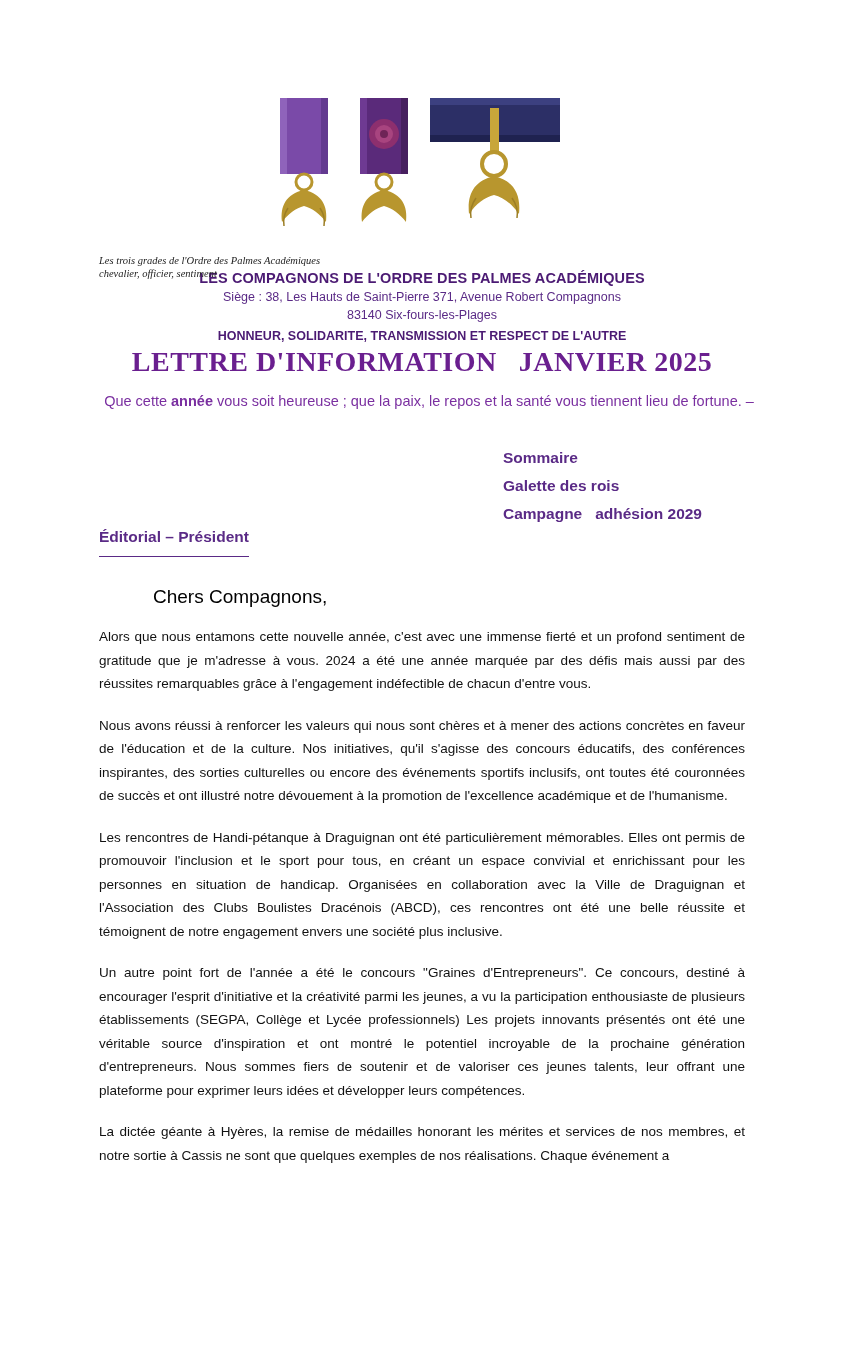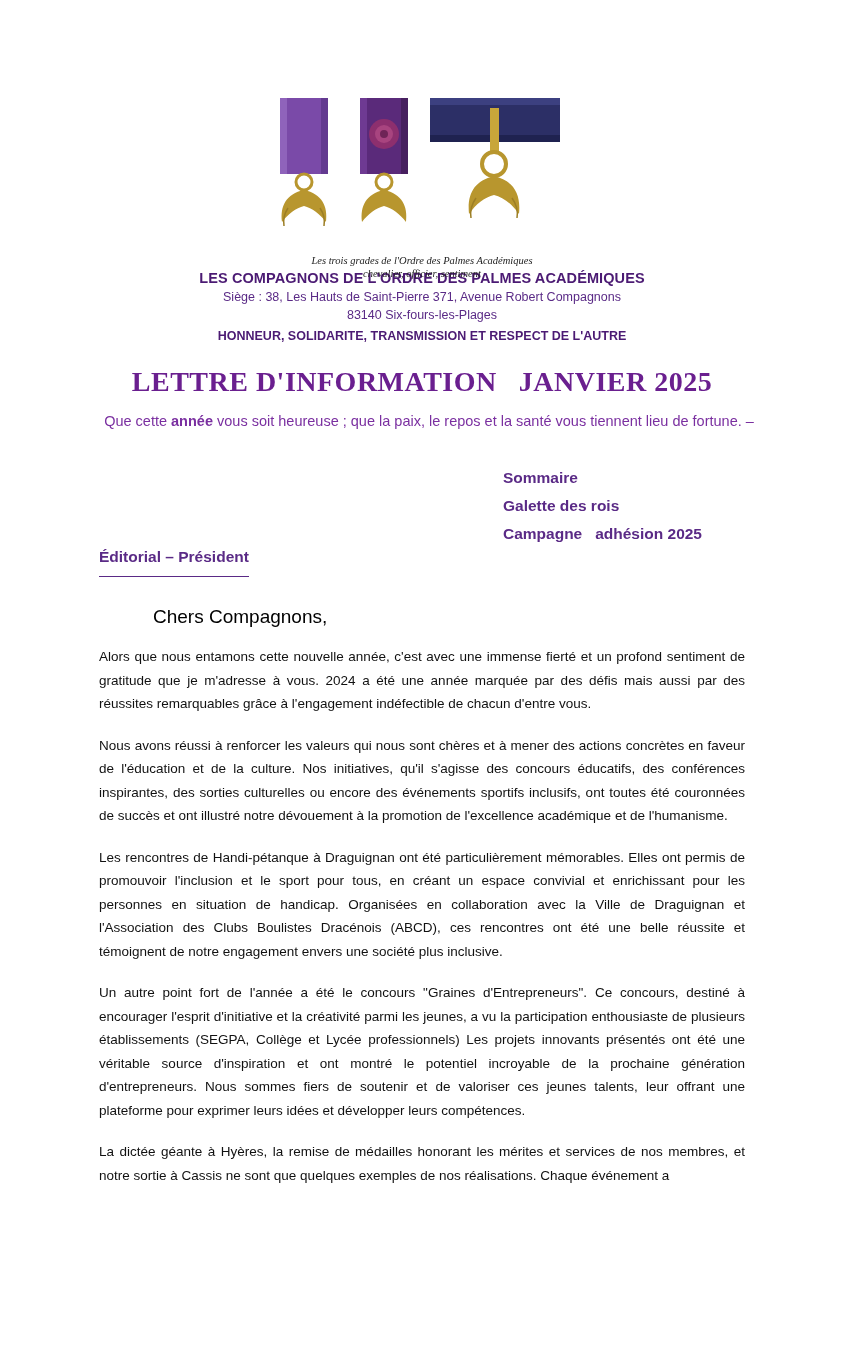--- a/index.html
+++ b/index.html
@@ -27,21 +27,21 @@
   .medals-block {
     margin-top: 96px;
     height: 160px;
     position: relative;
   }
   .medals-svg {
     display: block;
     margin: 0 auto;
   }
   .medal-caption {
-    text-align: center;
+    text-align: left;
     font-family: "Liberation Serif", serif;
     font-style: italic;
     font-size: 10.5px;
     line-height: 13px;
     color: #222222;
     margin-top: 8px;
   }
 
   
   .org-header {
@@ -65,21 +65,20 @@
     font-size: 12.5px;
     font-weight: bold;
     color: #4b1a73;
     line-height: 20px;
     margin-top: 2px;
   }
 
   
   .doc-title {
     text-align: center;
-    margin-top: 20px;
     font-family: "Liberation Serif", serif;
     font-weight: bold;
     font-size: 28px;
     color: #6a1f8f;
     letter-spacing: 0.5px;
   }
   .doc-title .title-gap {
     display: inline-block;
     width: 22px;
   }
@@ -196,21 +195,21 @@
   </div>
 
   <div class="doc-subtitle">
     <span>Que cette </span><b>année</b><span> vous soit heureuse ; que la paix, le repos et la santé vous tiennent lieu de fortune. –</span>
   </div>
 
   
   <div class="summary-block">
     <div>Sommaire</div>
     <div>Galette des rois</div>
-    <div>Campagne   adhésion 2025</div>
+    <div>Campagne   adhésion 2029</div>
   </div>
 
   
   <div class="editorial-heading">Éditorial – Président</div>
 
   <div class="salutation">Chers Compagnons,</div>
 
   <div class="body-text">
     <p>Alors que nous entamons cette nouvelle année, c'est avec une immense fierté et un profond sentiment de gratitude que je m'adresse à vous. 2024 a été une année marquée par des défis mais aussi par des réussites remarquables grâce à l'engagement indéfectible de chacun d'entre vous.</p>
     <p>Nous avons réussi à renforcer les valeurs qui nous sont chères et à mener des actions concrètes en faveur de l'éducation et de la culture. Nos initiatives, qu'il s'agisse des concours éducatifs, des conférences inspirantes, des sorties culturelles ou encore des événements sportifs inclusifs, ont toutes été couronnées de succès et ont illustré notre dévouement à la promotion de l'excellence académique et de l'humanisme.</p>

